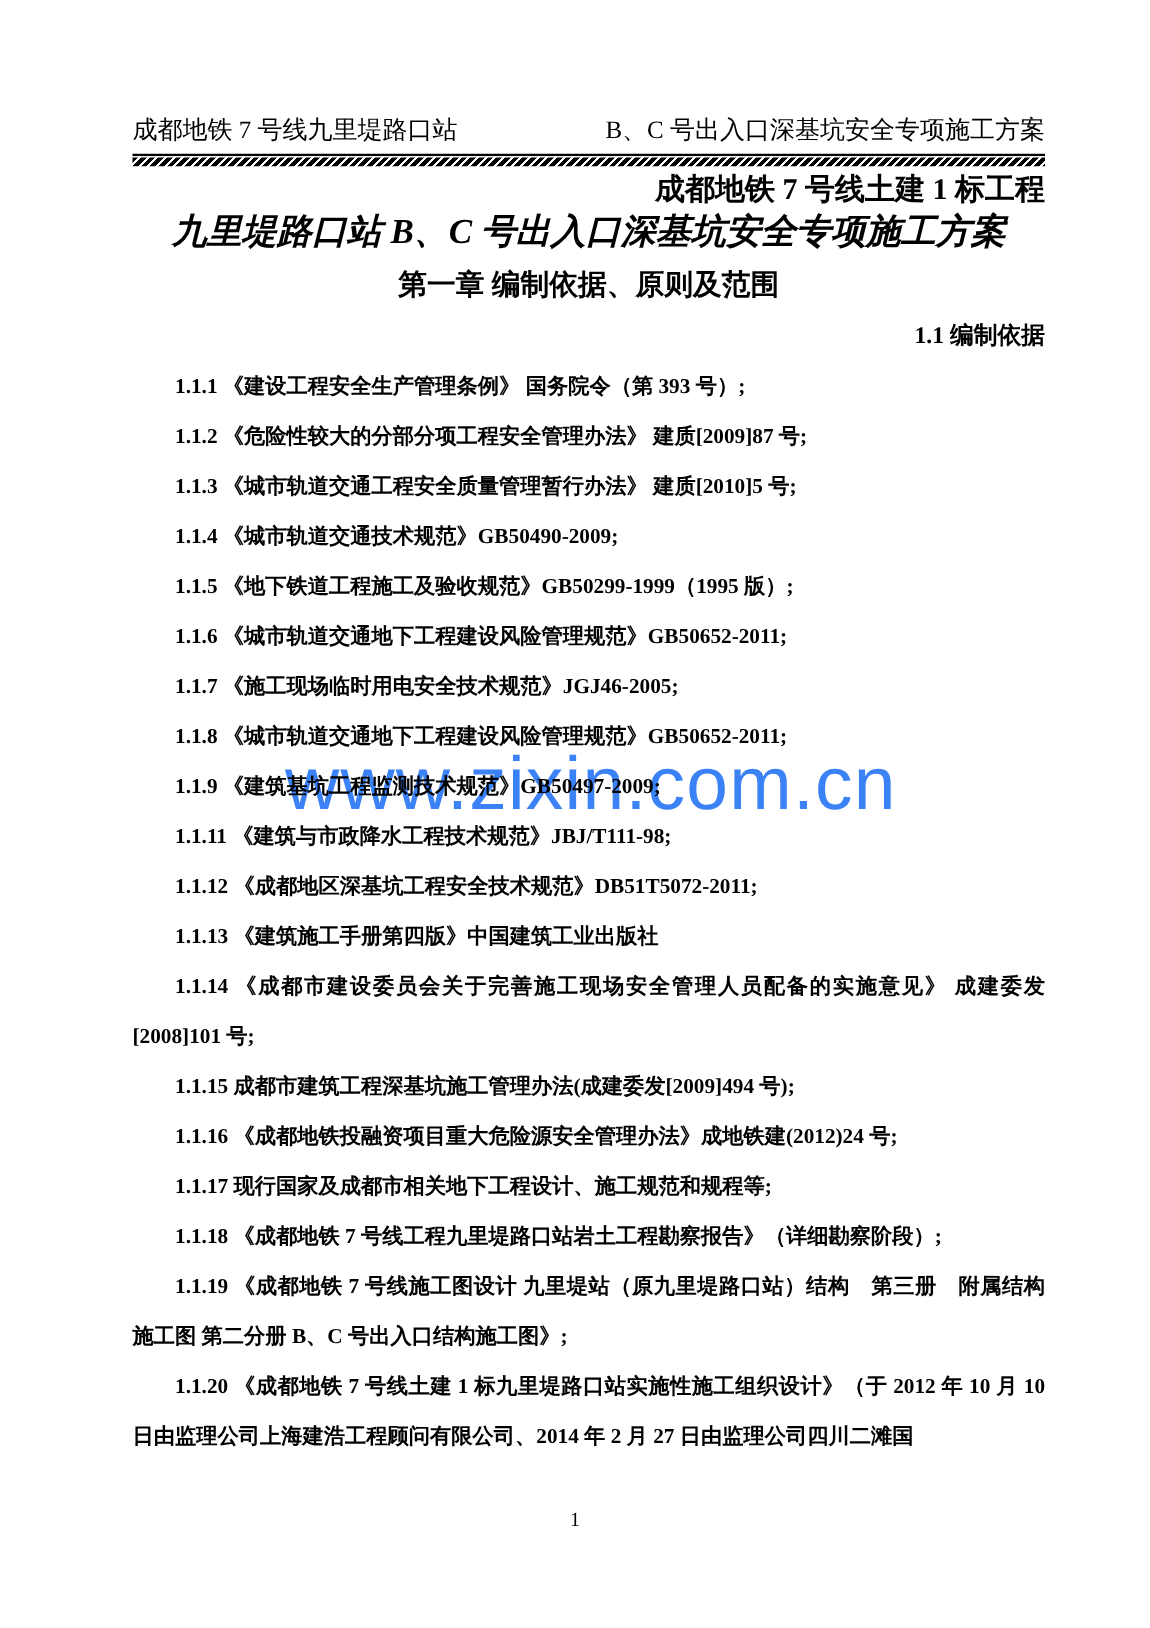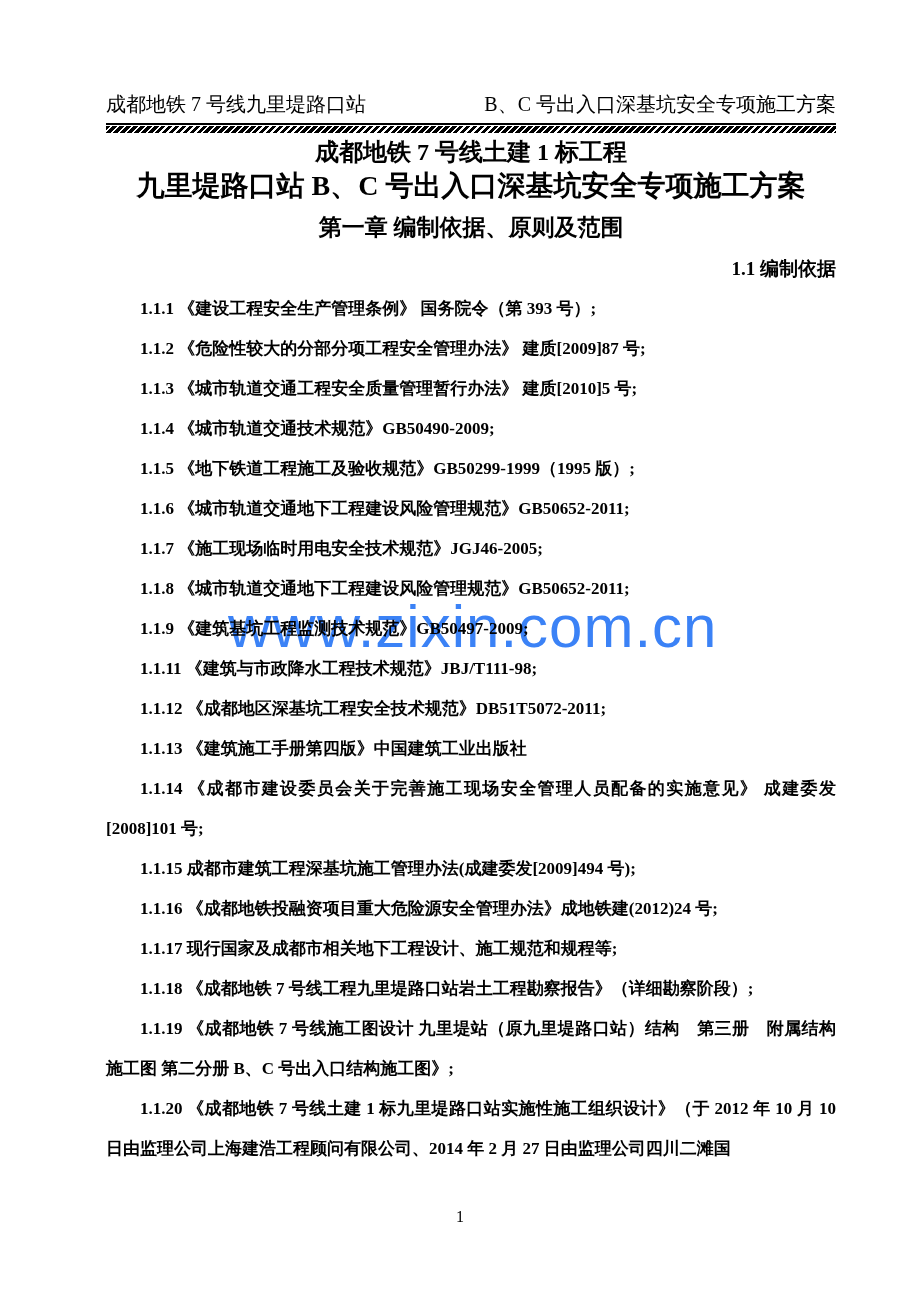--- a/index.html
+++ b/index.html
@@ -41,30 +41,31 @@
   }
   .divider { margin-top: 11px; }
   .divider .rule { height: 2px; background: #000; }
   .divider .gap { height: 1px; background: #fff; }
   .divider .hatch {
     height: 7px;
     background: repeating-linear-gradient(135deg, #000 0 3.2px, #ffffff 3.2px 4.9px);
   }
   .title-1 {
     margin-top: 4px;
-    text-align: center;
+    text-align: right;
     font-size: 24px;
     font-weight: bold;
     line-height: 30px;
   }
   .title-2 {
     text-align: center;
     font-size: 28px;
     font-weight: bold;
     line-height: 38px;
+    font-style: italic;
   }
   .chapter-title {
     margin-top: 6px;
     text-align: center;
     font-size: 23px;
     font-weight: bold;
     line-height: 34px;
   }
   .section-heading {
     margin-top: 8px;

